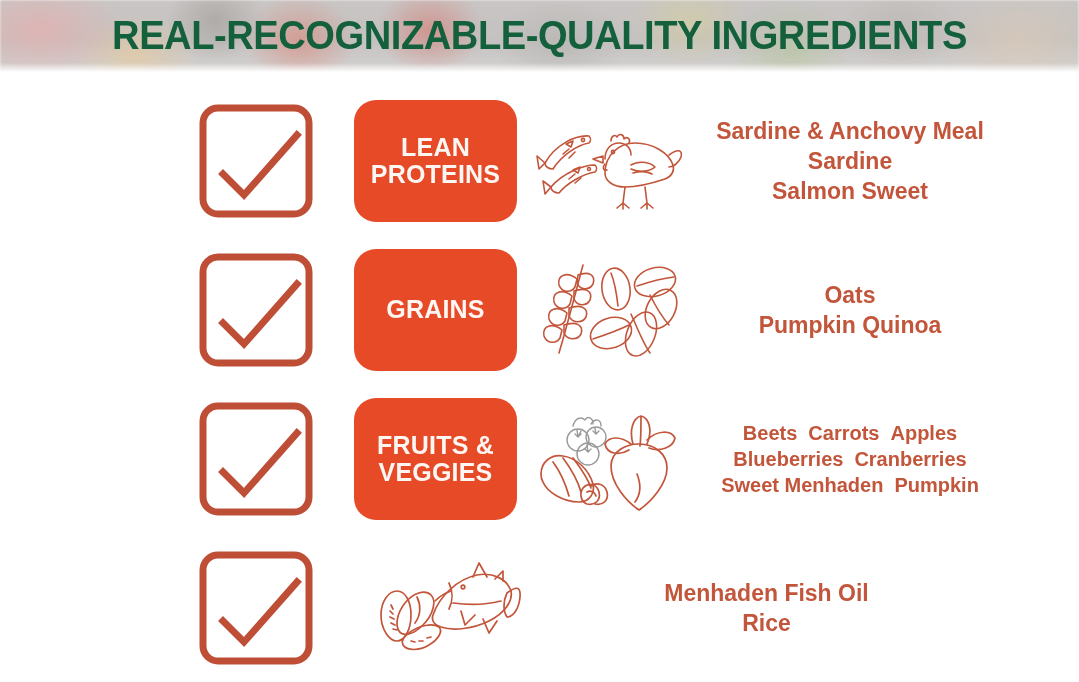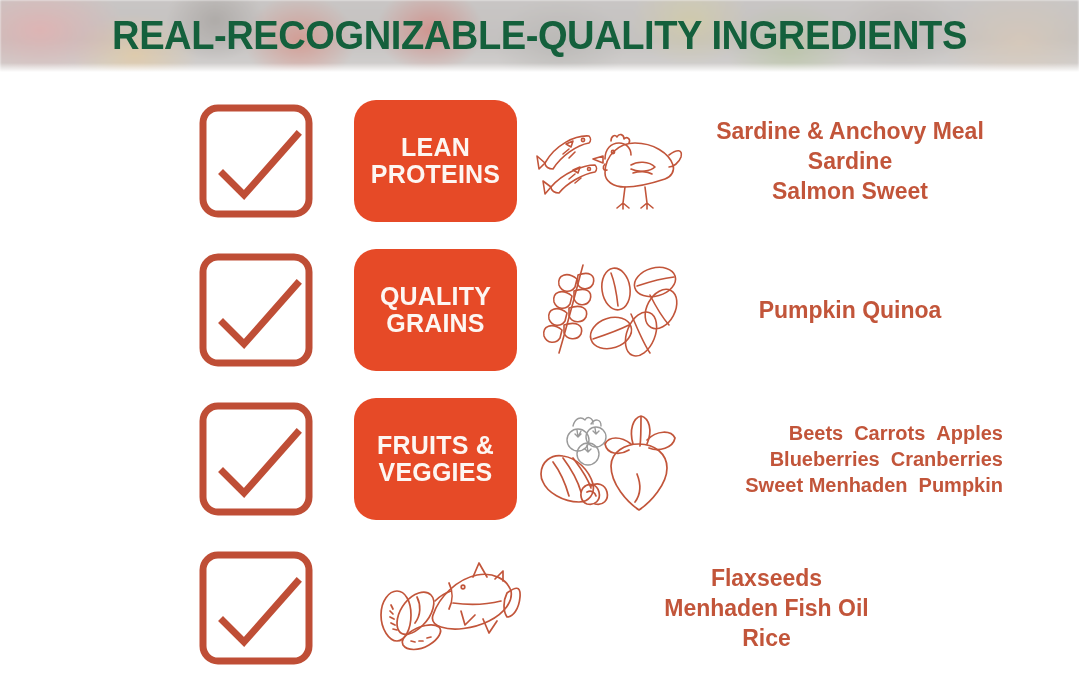--- a/index.html
+++ b/index.html
@@ -134,21 +134,21 @@
   .cell-text {
     flex: 1;
     padding-right: 76px;
     text-align: center;
     color: #C2553A;
     font-weight: bold;
   }
   .ing-line { display:block; white-space: nowrap; }
 
   .size-lg .ing-line { font-size: 23px; line-height: 30px; }
-  .size-sm .ing-line { font-size: 20px; line-height: 26px; text-align: right; }
+  .size-sm .ing-line { font-size: 20px; line-height: 26px; }
 
   .ing-gap { display:inline-block; width: 11px; }
 </style>
 </head>
 <body>
 
 <div class="page">
 
   <div class="header">
     <div class="header-bg"></div>
@@ -225,21 +225,20 @@
       <div class="cell-check">
         <div class="checkbox">
           <svg viewBox="0 0 118 118" xmlns="http://www.w3.org/2000/svg">
             <rect x="6" y="6" width="106" height="106" rx="15" ry="15" fill="#ffffff" stroke="#BF4E36" stroke-width="7"></rect>
             <path d="M26 72 L47 93 L100 33" fill="none" stroke="#BF4E36" stroke-width="7" stroke-linecap="square" stroke-linejoin="miter"></path>
           </svg>
         </div>
       </div>
       <div class="cell-badge">
         <div class="badge">
-          <span class="badge-line">QUALITY</span>
           <span class="badge-line">GRAINS</span>
         </div>
       </div>
       <div class="cell-icon">
         <span>
           <svg width="150" height="105" viewBox="0 0 150 105" xmlns="http://www.w3.org/2000/svg">
             <g fill="none" stroke="#C2553A" stroke-width="1.6" stroke-linecap="round" stroke-linejoin="round">
 
               <path d="M50 8 C44 30, 36 62, 26 96"></path>
 
@@ -265,20 +264,21 @@
               <ellipse cx="78" cy="76" rx="21" ry="15" transform="rotate(-18 78 76)"></ellipse>
               <path d="M60 82 C72 78, 88 72, 96 68"></path>
 
               <ellipse cx="108" cy="77" rx="14" ry="23" transform="rotate(22 108 77)"></ellipse>
               <path d="M98 57 C103 68, 110 86, 117 96"></path>
             </g>
           </svg>
         </span>
       </div>
       <div class="cell-text size-lg">
+        <span class="ing-line">Oats</span>
         <span class="ing-line">Pumpkin Quinoa</span>
       </div>
     </div>
 
     <div class="row">
       <div class="cell-check">
         <div class="checkbox">
           <svg viewBox="0 0 118 118" xmlns="http://www.w3.org/2000/svg">
             <rect x="6" y="6" width="106" height="106" rx="15" ry="15" fill="#ffffff" stroke="#BF4E36" stroke-width="7"></rect>
             <path d="M26 72 L47 93 L100 33" fill="none" stroke="#BF4E36" stroke-width="7" stroke-linecap="square" stroke-linejoin="miter"></path>
@@ -383,20 +383,19 @@
               <path d="M122 66 L128 80 L136 68"></path>
 
               <path d="M146 40 C154 34, 160 32, 159 44 C158 56, 152 64, 146 64 C142 58, 142 48, 146 40 Z"></path>
 
               <path d="M92 50 C106 52, 124 52, 140 48"></path>
             </g>
           </svg>
         </span>
       </div>
       <div class="cell-text size-lg">
-        <span class="ing-line">Flaxseeds</span>
         <span class="ing-line">Menhaden Fish Oil</span>
         <span class="ing-line">Rice</span>
       </div>
     </div>
 
   </div>
 </div>
 
 </body></html>

